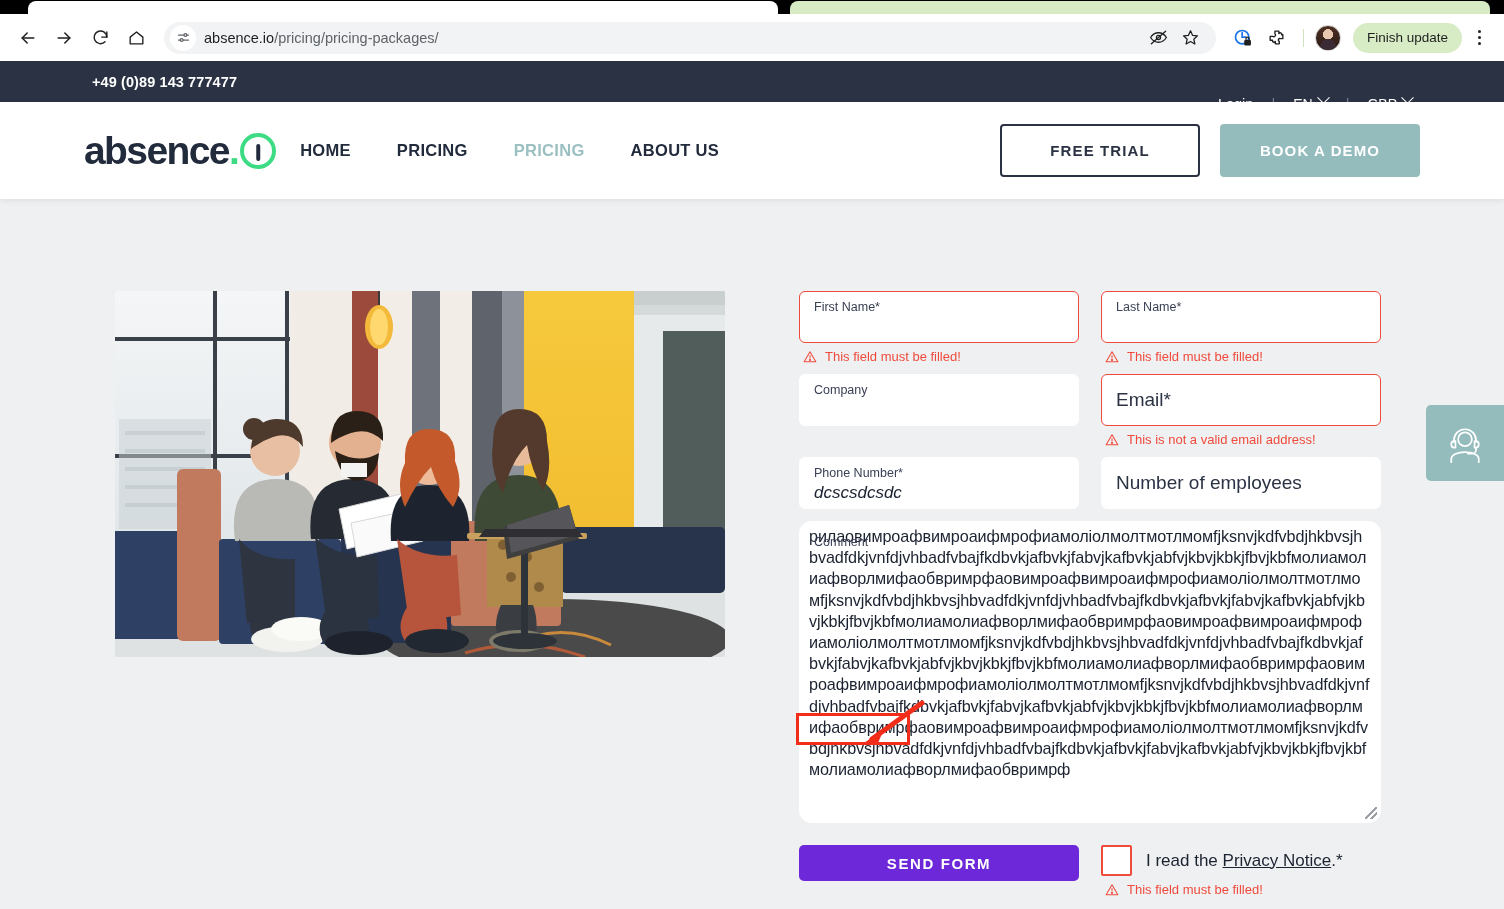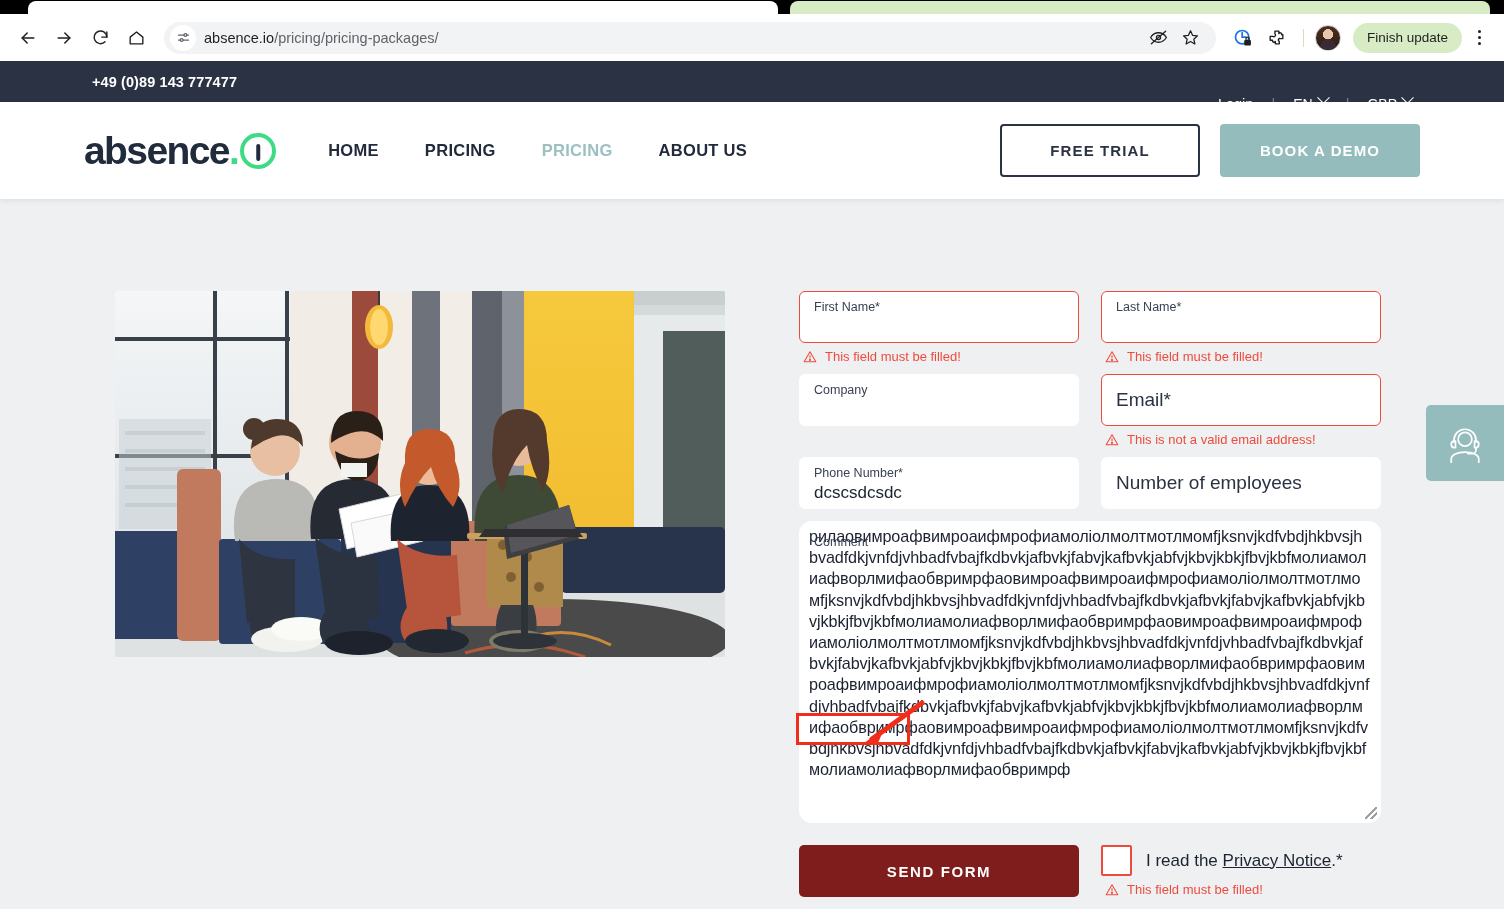--- a/index.html
+++ b/index.html
@@ -97,21 +97,21 @@
           color:#222b3c; letter-spacing:-1.6px; line-height:1; }
   .logo .dot { color:#3ddc84; font-size:39px; }
   .logo-mark {
     width: 36px; height: 36px; border-radius:50%; border: 4px solid #3ddc84;
     margin-left: 2px; position:relative; display:inline-block;
   }
   .logo-mark::after {
     content:""; position:absolute; left:50%; top:7px; transform:translateX(-50%);
     width: 3.5px; height: 17px; background:#222b3c; border-radius:2px;
   }
-  .mainnav { display:flex; align-items:flex-start; gap:46px; margin-left:52px; }
+  .mainnav { display:flex; align-items:flex-start; gap:46px; margin-left:24px; }
   .mainnav a {
     text-decoration:none; font-size:16.5px; font-weight:700; color:#222b3c;
     letter-spacing:.3px;
   }
   .mainnav a.active { color:#9cc0c2; }
   .header-cta { margin-left:auto; display:flex; align-items:center; gap:20px; }
   .btn-outline {
     width: 200px; height: 53px; border: 2px solid #2b3243; border-radius:4px;
     background:#fff; color:#2b3243; font-size:15px; font-weight:700; letter-spacing:1.1px;
     display:flex; align-items:center; justify-content:center; font-family:Liberation Sans, sans-serif;
@@ -143,21 +143,21 @@
   .field {
     background:#fff; border:1px solid #fff; border-radius:6px;
     height: 52px; padding: 8px 14px 0 14px; position:relative;
   }
   .field.err { border:1.5px solid #ef4b3c; }
   .field .flabel {
     font-size: 12.5px; color:#3a4154; display:block; line-height:1.2;
   }
   .field .fvalue {
     font-size: 17px; color:#1b2230; line-height:1.3; margin-top:1px;
-    white-space:nowrap; overflow:hidden;
+    white-space:nowrap; overflow:hidden;font-style:italic;
   }
   .field.big { height:52px; padding: 0 14px; display:flex; align-items:center; }
   .field.big .fplaceholder { font-size: 19px; color:#2b3243; }
 
   .errmsg {
     display:flex; align-items:center; gap:8px; margin: 6px 0 10px 4px;
     color:#ef4b3c; font-size:13px;
   }
   .warn-tri { width:14px; height:14px; flex:0 0 auto; }
   .spacer-err { height: 29px; }
@@ -182,21 +182,21 @@
 
   
   .annot-box {
     position:absolute; left: 796px; top: 514px; width: 114px; height: 32px;
     border: 3px solid #f22d1a; z-index: 9; pointer-events:none;
   }
   .annot-arrow { position:absolute; left: 860px; top: 500px; z-index: 9; pointer-events:none; }
 
   .submitrow { display:flex; align-items:flex-start; margin-top: 22px; }
   .btn-send {
-    width: 280px; height: 52px; border:none; border-radius:5px; background:#7f1d1d;
+    width: 280px; height: 36px; border:none; border-radius:5px; background:#6d28d9;
     color:#fff; font-size:15px; font-weight:700; letter-spacing:1.6px;
     display:flex; align-items:center; justify-content:center; font-family:inherit;
   }
   .privacy { margin-left: 22px; }
   .privacy-top { display:flex; align-items:center; gap:14px; }
   .checkbox {
     width: 31px; height:31px; border: 2px solid #ef4b3c; background:#fff;
     border-radius:2px; flex:0 0 auto;
   }
   .privacy-text { font-size:17px; color:#1b2230; }

